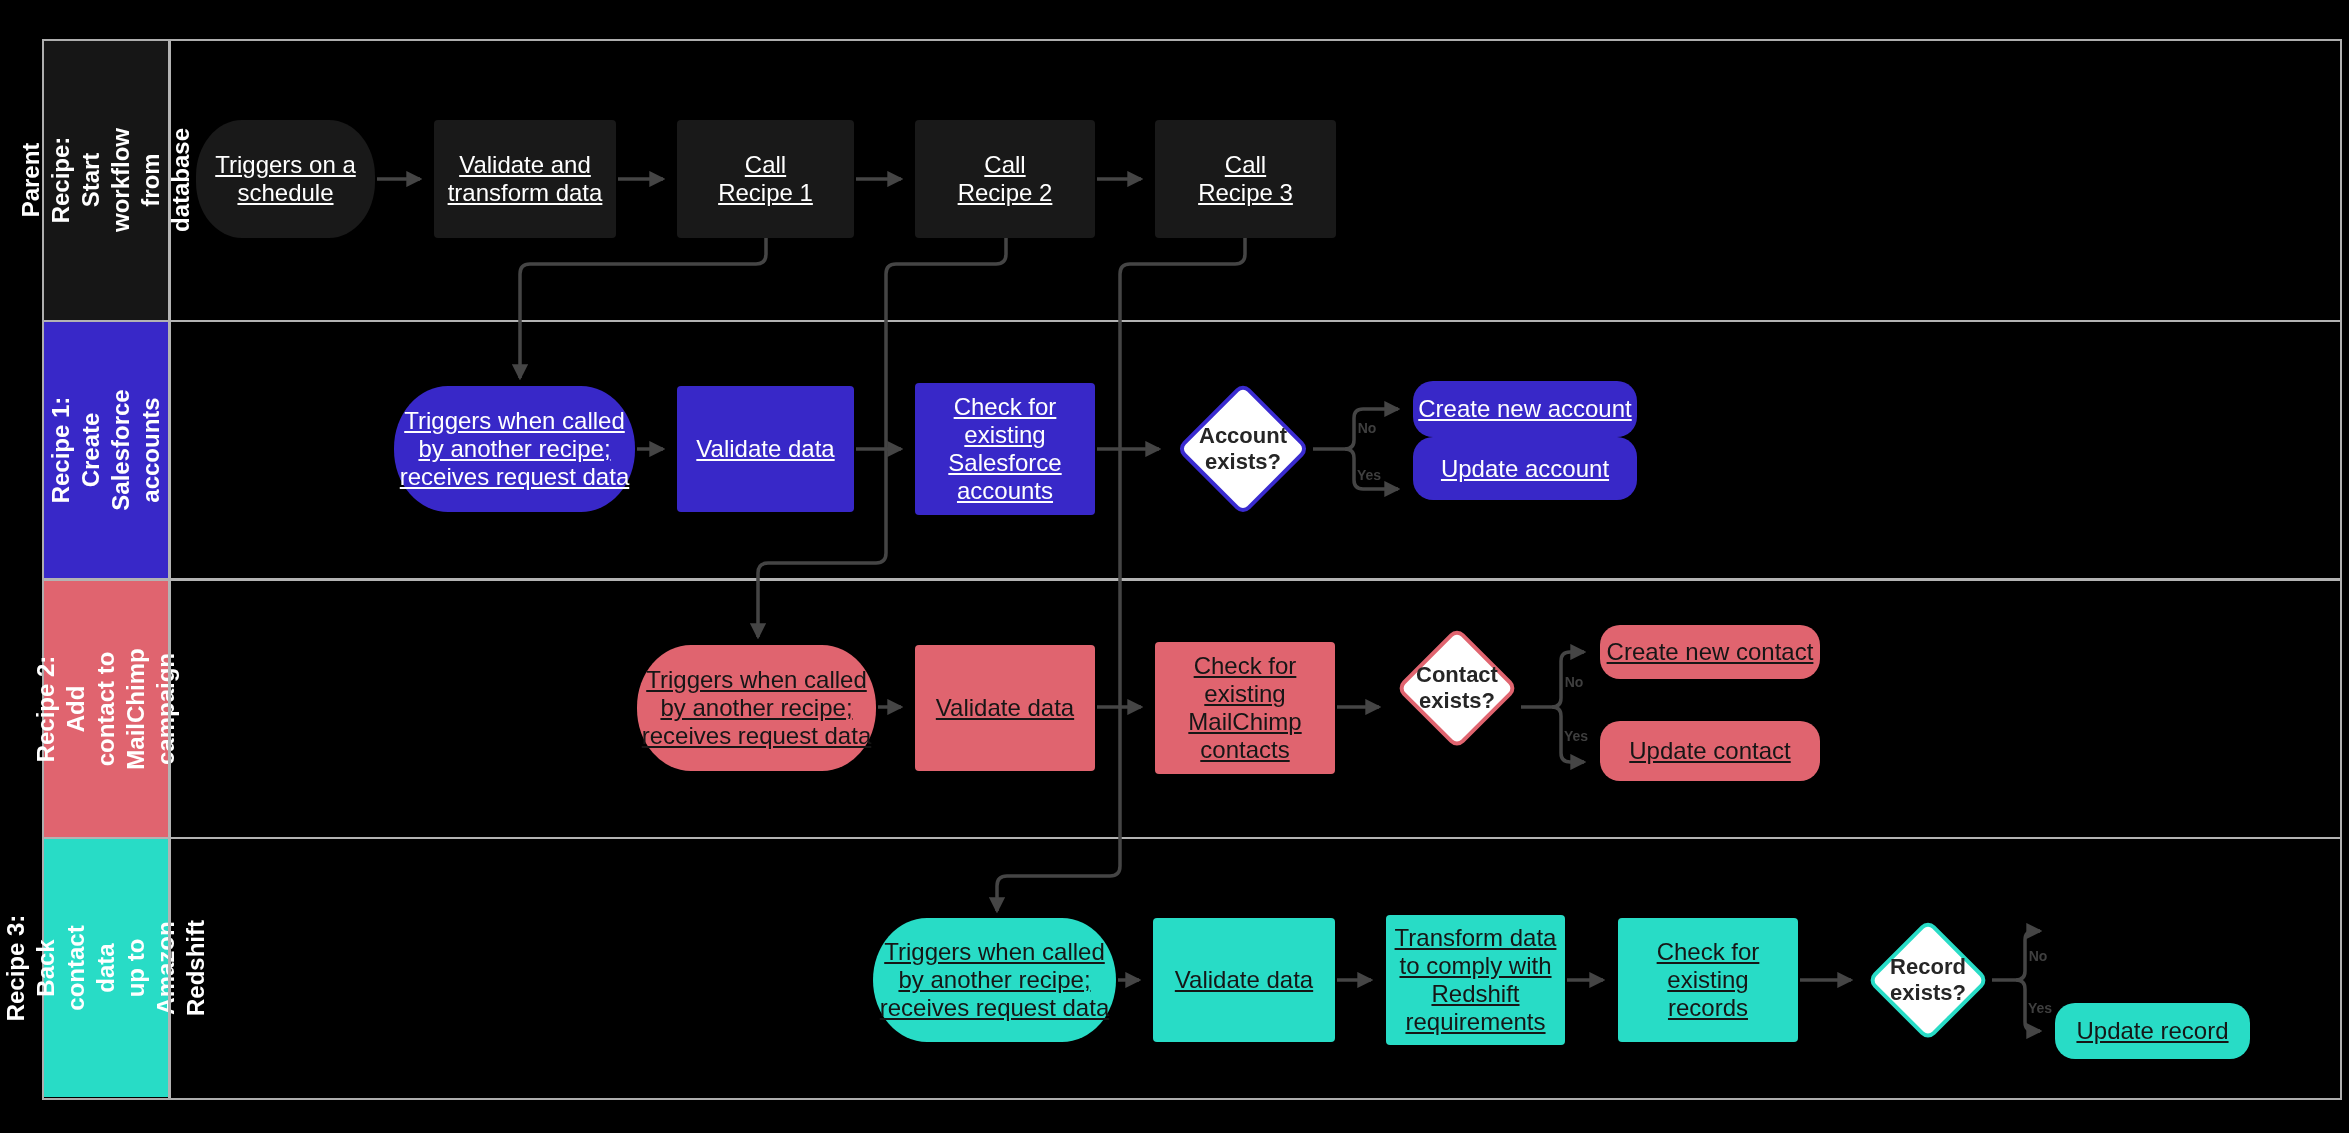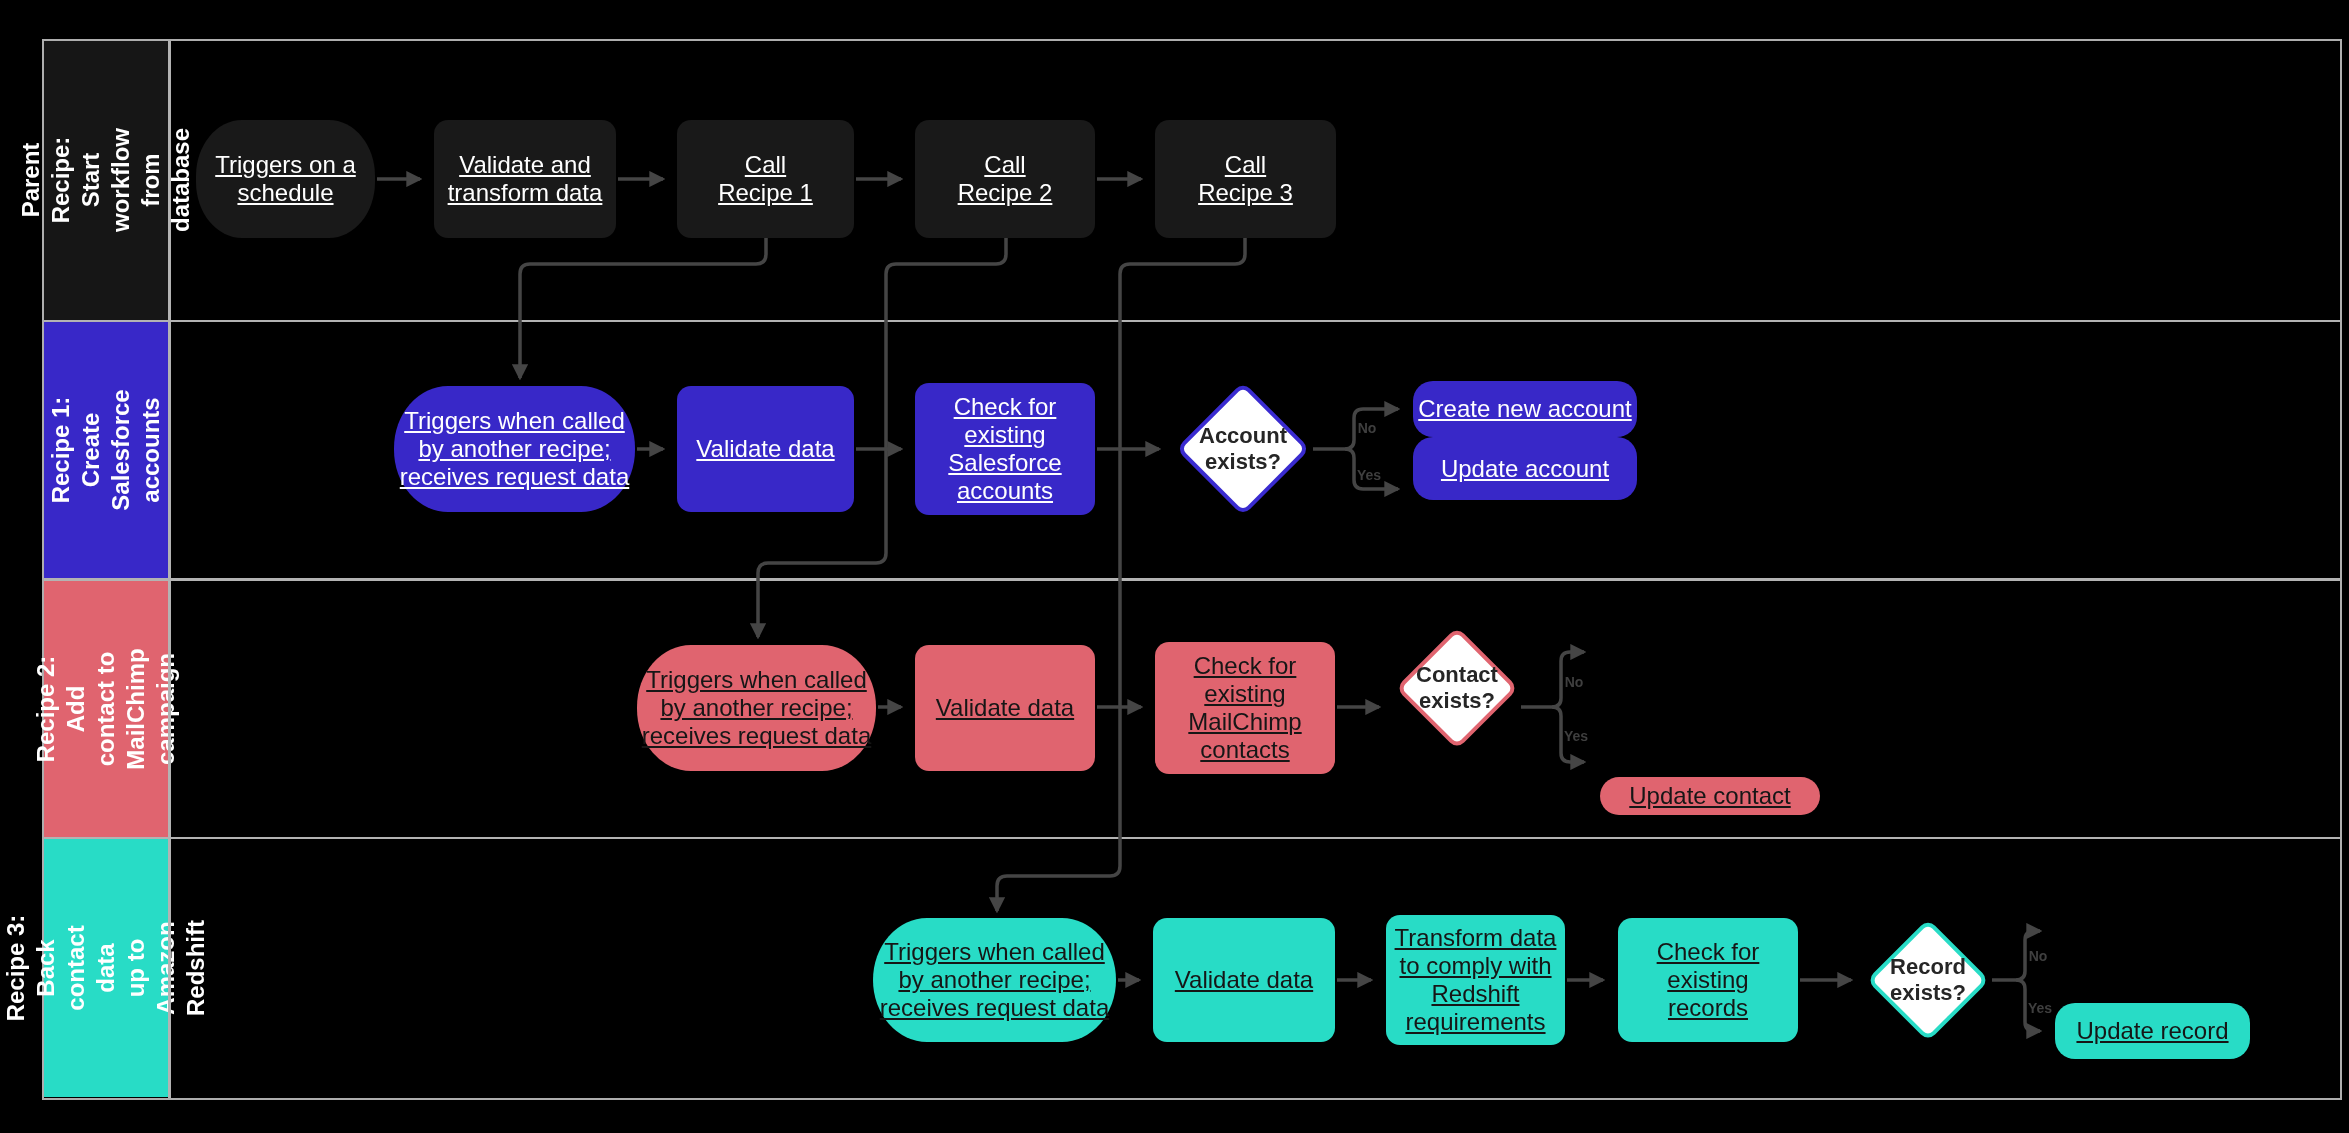--- a/index.html
+++ b/index.html
@@ -16,21 +16,21 @@
   .hlabel{transform:rotate(-90deg);white-space:pre-line;text-align:center;color:#fff;
     font-weight:bold;font-size:24px;line-height:30px;}
   
   .n{position:absolute;box-sizing:border-box;display:flex;align-items:center;
     justify-content:center;text-align:center;}
   .nl{white-space:pre-line;font-size:24px;line-height:28px;text-decoration:underline;}
   .dark{background:#191919;color:#ffffff;}
   .blue{background:#3828c8;color:#ffffff;}
   .salmon{background:#e0646f;color:#161616;}
   .teal{background:#28dcc6;color:#161616;}
-  .rect{border-radius:14px;}
+  .rect{border-radius:4px;}
   .stad{border-radius:54px/62px;}
   .stad1{border-radius:46px/56px;}
   .small{border-radius:20px;align-items:center;}
   
   .dwrap{position:absolute;}
   .dshape{position:absolute;left:50%;top:50%;width:70%;height:70%;
     transform:translate(-50%,-50%) rotate(45deg);background:#ffffff;border-radius:10px;
     box-sizing:border-box;}
   .db-blue{border:4px solid #3a2bd0;}
   .db-salmon{border:4px solid #e0646f;}
@@ -192,21 +192,24 @@
     <span class="nl">Check for
 existing
 MailChimp
 contacts</span>
   </div>
   <div class="dwrap" style="left:1395px;top:626px;width:124px;height:124px">
     <div class="dshape db-salmon"></div>
     <span class="dtext">Contact
 exists?</span>
   </div>
-  <div class="n salmon small" style="left:1600px;top:777px;width:220px;height:38px">
+  <div class="n salmon small" style="left:1600px;top:625px;width:220px;height:54px">
+    <span class="nl">Create new contact</span>
+  </div>
+  <div class="n salmon small" style="left:1600px;top:721px;width:220px;height:60px">
     <span class="nl">Update contact</span>
   </div>
   <span class="ylabel" style="left:1574px;top:682px">No</span>
   <span class="ylabel" style="left:1576px;top:736px">Yes</span>
 
   <div class="n teal stad" style="left:873px;top:918px;width:243px;height:124px">
     <span class="nl">Triggers when called
 by another recipe;
 receives request data</span>
   </div>

